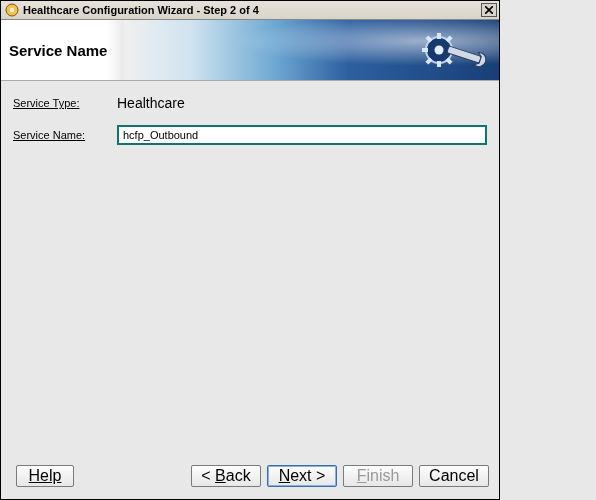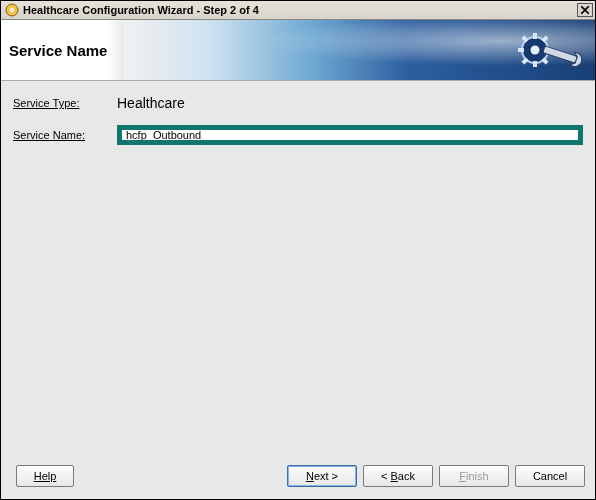--- a/index.html
+++ b/index.html
@@ -9,21 +9,21 @@
     height: 500px;
     font-family: Tahoma, "Segoe UI", Arial, sans-serif;
     font-size: 11px;
     background: #e8e8e8;
     color: #000;
     overflow: hidden;
   }
 
   .window {
     position: relative;
-    width: 596px;
+    width: 500px;
     height: 500px;
     border: 1px solid #000;
     box-sizing: border-box;
     background: #e8e8e8;
     display: flex;
     flex-direction: column;
   }
 
   
   .titlebar {
@@ -126,21 +126,21 @@
     width: 104px;
     font-size: 11px;
     text-decoration: underline;
   }
   .row .value-text {
     font-size: 14px;
   }
   .row input[type="text"] {
     flex: 1;
     height: 20px;
-    border: 5px solid #0f766e;
+    border: 2px solid #0f766e;
     padding: 0 4px;
     font-family: inherit;
     font-size: 11px;
     box-sizing: border-box;
     margin-right: 2px;
   }
 
   
   .button-bar {
     height: 34px;
@@ -152,21 +152,21 @@
     flex: 1;
   }
   .btn {
     min-width: 70px;
     height: 22px;
     margin-left: 6px;
     background: linear-gradient(to bottom, #fdfdfd, #e7e7e7);
     border: 1px solid #7a7a7a;
     border-radius: 2px;
     font-family: inherit;
-    font-size: 11px;
+    font-size: 16px;
     padding: 0 8px;
     cursor: default;
     position: relative;
     box-sizing: border-box;
   }
   .btn.help {
     min-width: 58px;
     margin-left: 5px;
   }
   .btn.focused {
@@ -244,26 +244,26 @@
       <span class="label">Service Name:</span>
       <input type="text" value="hcfp_Outbound" style="">
     </div>
   </div>
 
   <div class="button-bar">
     <button class="btn help">
       <span class="mnemonic">Help</span>
     </button>
     <span class="spacer"></span>
+    <button class="btn">
+      <span>&lt; </span><span class="mnemonic">B</span><span>ack</span>
+    </button>
     <button class="btn focused">
       <span class="mnemonic">N</span><span>ext &gt;</span>
     </button>
-    <button class="btn">
-      <span>&lt; </span><span class="mnemonic">B</span><span>ack</span>
-    </button>
     <button class="btn disabled">
       <span class="mnemonic">F</span><span>inish</span>
     </button>
     <button class="btn">
       <span>Cancel</span>
     </button>
   </div>
 
 </div>
 

